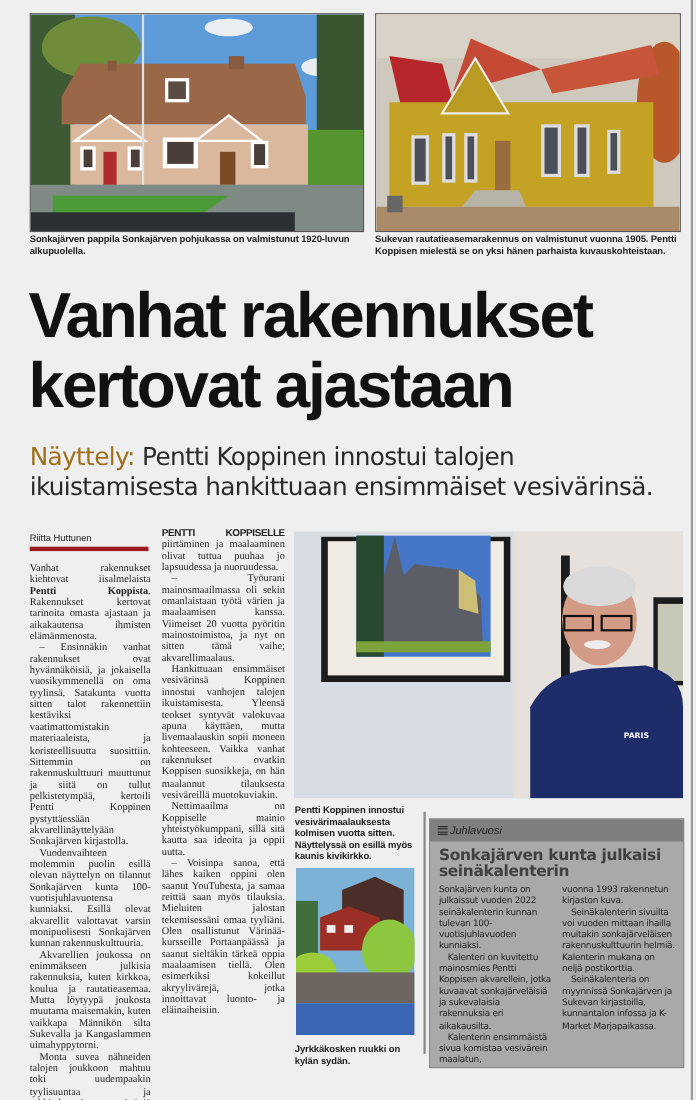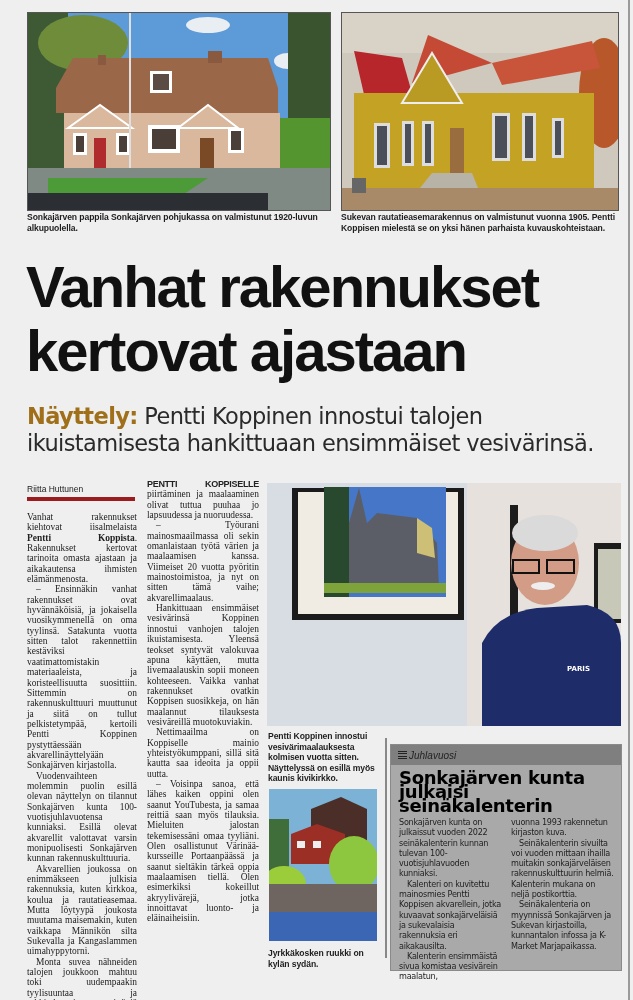--- a/index.html
+++ b/index.html
@@ -31,21 +31,21 @@
     position: absolute; left: 26px; top: 255px; width: 600px;
     font-family: "Liberation Sans", sans-serif; font-weight: bold;
     font-size: 58px; line-height: 64px; letter-spacing: -2px; color: #111;
     margin: 0;
   }
   #deck {
     position: absolute; left: 27px; top: 403px; width: 590px;
     font-family: "DejaVu Sans", sans-serif; font-size: 22.5px; line-height: 27px;
     color: #2a2a2a; letter-spacing: -0.6px;
   }
-  #deck .kicker { color: #a06f1a; font-weight: bold; }
+  #deck .kicker { color: #a06f1a; font-weight: normal; }
 
   
   #byline {
     position: absolute; left: 27px; top: 484px;
     font-family: Liberation Sans, sans-serif; font-size: 8.5px; color: #222;
   }
   #byline-rule { position: absolute; left: 27px; top: 497px; width: 108px; height: 4px; background: #9b1b1e; }
 
   
   .col {
@@ -73,21 +73,21 @@
   }
   #box-head {
     height: 20px; background: #7f7f7f; display: flex; align-items: center;
     padding-left: 7px; font-family: Liberation Sans, sans-serif; font-style: italic;
     font-size: 10px; color: #222;
   }
   #box-head .ico { display: inline-block; width: 9px; margin-right: 2px; }
   #box-head .ico i { display: block; height: 1.3px; background: #222; margin: 1.2px 0; }
   #box-title {
     margin: 6px 0 0 8px; font-family: "DejaVu Sans", sans-serif; font-weight: bold;
-    font-size: 18px; line-height: 14px; color: #000000; letter-spacing: -0.3px;
+    font-size: 14px; line-height: 14px; color: #404040; letter-spacing: -0.3px;
   }
   .box-cols { display: flex; gap: 8px; margin: 4px 6px 0 8px; }
   .box-col {
     width: 106px; font-family: "DejaVu Sans", sans-serif; font-size: 8.1px; line-height: 10.3px; color: #222;
     letter-spacing: -0.25px;
   }
   .box-col p { margin: 0; text-indent: 8px; }
   .box-col p.first { text-indent: 0; }
 </style>
 </head>

